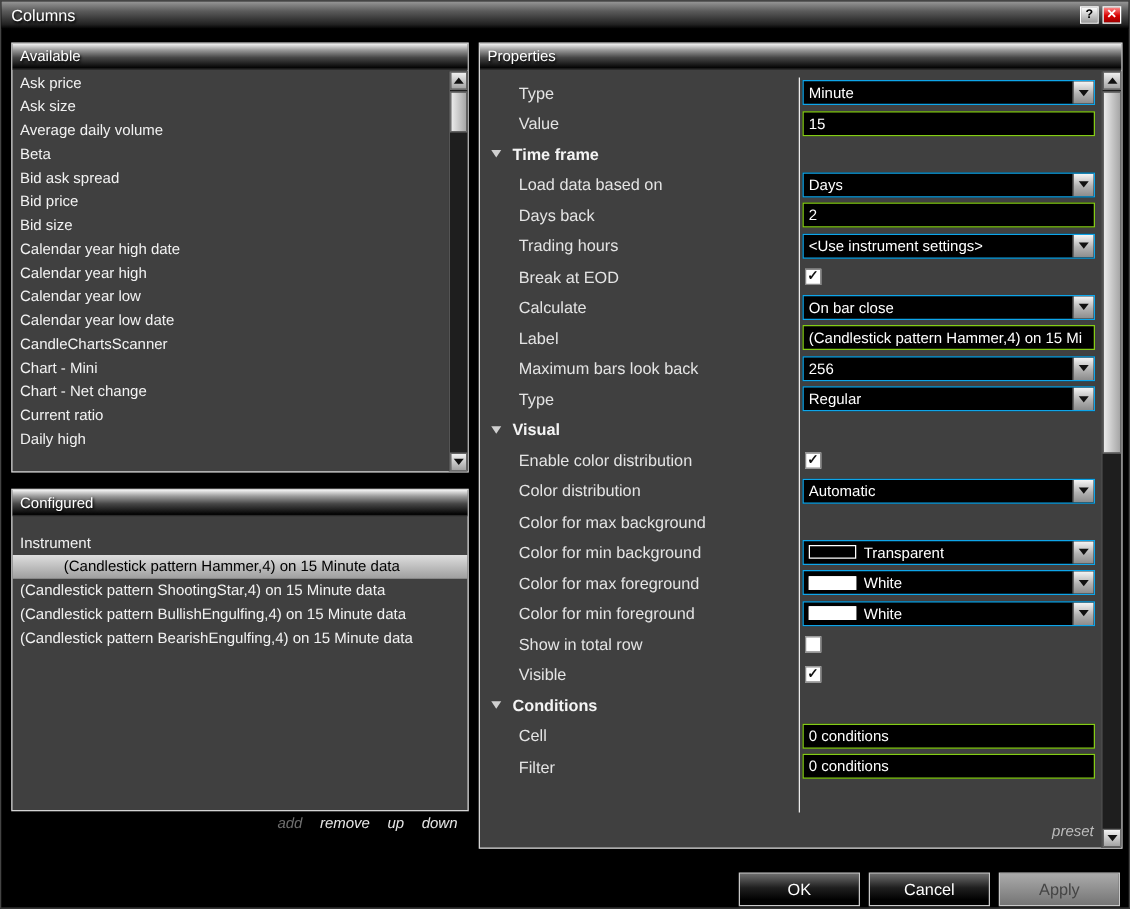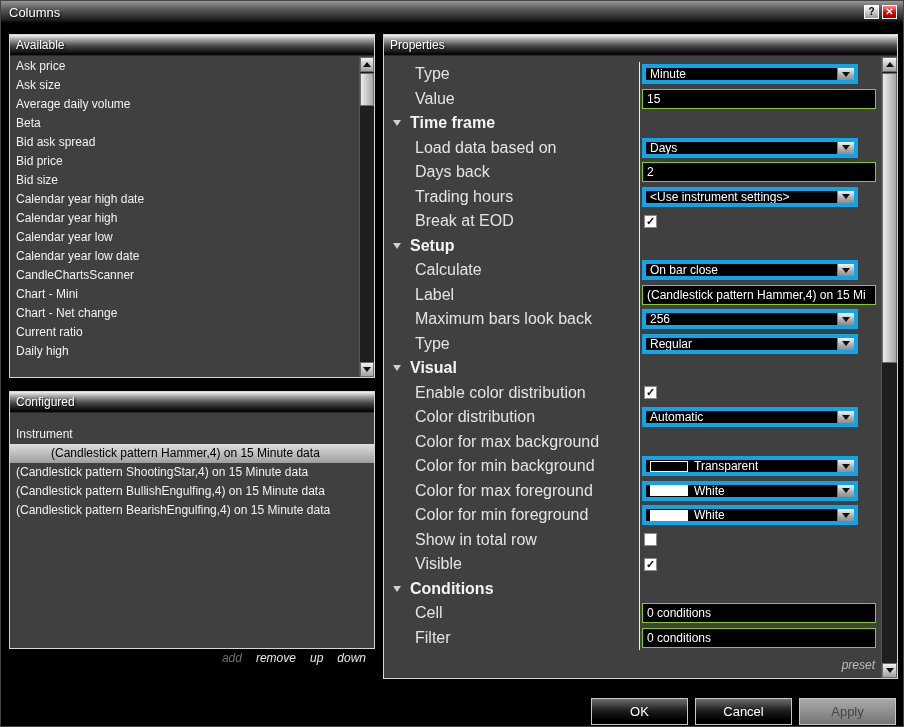--- a/index.html
+++ b/index.html
@@ -52,30 +52,30 @@
   .actions-row { position:absolute; left:8px; top:647px; width:366px; height:20px;
     display:flex; justify-content:flex-end; align-items:center; gap:14px; padding-right:9px;
     font-style:italic; font-size:12px; }
   .action-link { color:#e6e6e6; cursor:pointer; }
   .action-link.disabled { color:#6e6e6e; }
 
   
   .props-body { position:absolute; left:0; top:27px; right:16px; }
   .value-sep { position:absolute; left:255px; top:0; width:1px; height:588px; background:#ececec; }
   .prop-row { position:relative; height:24.5px; display:flex; align-items:center; }
-  .prop-label { color:#e4e4e4; font-size:16px; padding-left:31px; white-space:nowrap; }
+  .prop-label { color:#e4e4e4; font-size:13px; padding-left:31px; white-space:nowrap; }
   .section-row .prop-label { padding-left:26px; font-weight:bold; color:#f4f4f4; }
   .section-tri { position:absolute; left:9px; top:9px; width:0; height:0;
     border-left:4.5px solid transparent; border-right:4.5px solid transparent;
     border-top:6px solid #d0d0d0; }
   .prop-value { position:absolute; left:255px; right:0; top:0; bottom:0;
     display:flex; align-items:center; padding-left:3px; }
 
-  .ctl-dropdown { position:relative; width:216px; height:20px; background:#000;
-    border:4px solid #0ea5e9; color:#fff; font-size:12px;
+  .ctl-dropdown { position:relative; width:234px; height:20px; background:#000;
+    border:1px solid #0ea5e9; color:#fff; font-size:12px;
     display:flex; align-items:center; padding-left:4px; padding-right:18px; overflow:hidden; }
   .dd-text { white-space:nowrap; overflow:hidden; }
   .dd-btn { position:absolute; right:0; top:0; bottom:0; width:17px;
     background:linear-gradient(#f6f6f6,#b2b2b2 55%,#8c8c8c); border-left:1px solid #777;
     display:flex; align-items:center; justify-content:center; }
   .dd-tri { width:0; height:0; border-left:4px solid transparent; border-right:4px solid transparent;
     border-top:5px solid #111; }
   .swatch { display:inline-block; width:38px; height:11px; border:1px solid #fff;
     margin-right:6px; flex:none; }
 
@@ -213,24 +213,20 @@
                 </span>
               </div>
             </div>
           </div>
           <div class="prop-row">
             <span class="prop-label">Break at EOD</span>
             <div class="prop-value">
               <span class="ctl-checkbox checked"></span>
             </div>
           </div>
-          <div class="prop-row section-row">
-            <span class="section-tri"></span>
-            <span class="prop-label">Setup</span>
-          </div>
           <div class="prop-row">
             <span class="prop-label">Calculate</span>
             <div class="prop-value">
               <div class="ctl-dropdown">
                 <span class="dd-text">On bar close</span>
                 <span class="dd-btn">
                   <span class="dd-tri"></span>
                 </span>
               </div>
             </div>

